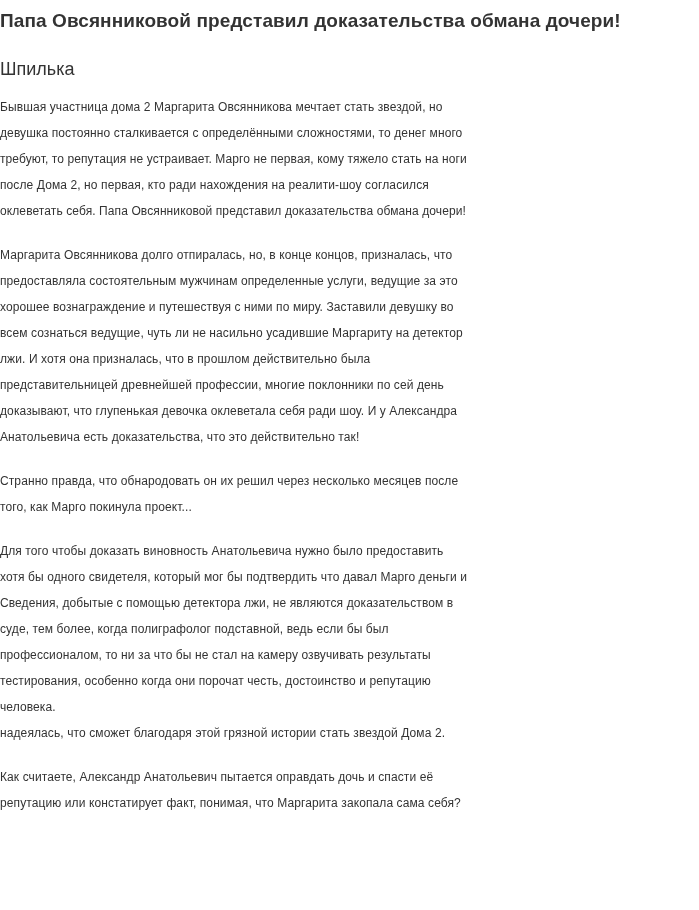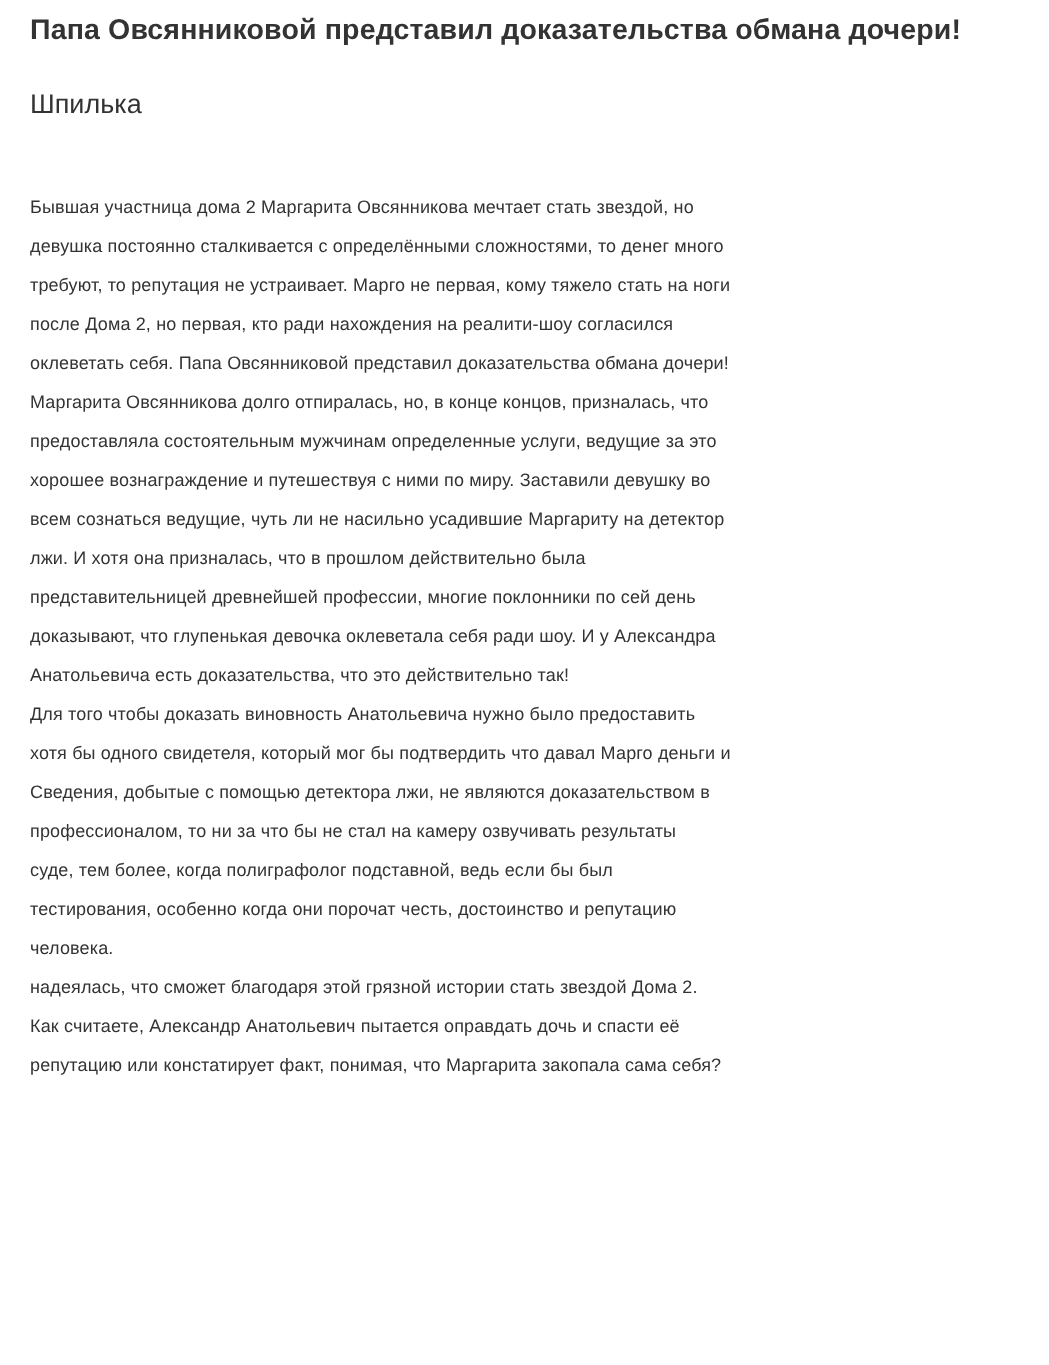--- a/index.html
+++ b/index.html
@@ -3,45 +3,45 @@
 <meta charset="utf-8">
 <style>
   html, body { margin: 0; padding: 0; }
   .page {
     width: 699px;
     height: 910px;
     box-sizing: border-box;
     background: #ffffff;
     color: #333333;
     font-family: "Liberation Sans", sans-serif;
-    padding: 8px 8px 0 20px;
+    padding: 8px 8px 0 0;
     overflow: hidden;
   }
   .title {
     font-size: 19px;
     font-weight: 700;
     line-height: 26px;
     margin: 0 0 22px 0;
     letter-spacing: 0.1px;
   }
   .author {
     font-size: 18px;
     font-weight: 400;
     line-height: 26px;
-    margin: 0 0 43px 0;
+    margin: 0 0 12px 0;
   }
   .article-body { margin: 0; }
   .para {
     margin: 0;
     font-size: 12px;
     font-weight: 400;
     line-height: 26px;
     letter-spacing: 0.1px;
   }
-  .para.gap { }
+  .para.gap { margin-top: 18px; }
   .line { display: block; white-space: nowrap; }
 </style>
 </head>
 <body>
 
 <div class="page">
   <h1 class="title">Папа Овсянниковой представил доказательства обмана дочери!</h1>
 
   <div class="author">Шпилька</div>
 
@@ -57,27 +57,31 @@
         <span class="line">Маргарита Овсянникова долго отпиралась, но, в конце концов, призналась, что</span>
         <span class="line">предоставляла состоятельным мужчинам определенные услуги, ведущие за это</span>
         <span class="line">хорошее вознаграждение и путешествуя с ними по миру. Заставили девушку во</span>
         <span class="line">всем сознаться ведущие, чуть ли не насильно усадившие Маргариту на детектор</span>
         <span class="line">лжи. И хотя она призналась, что в прошлом действительно была</span>
         <span class="line">представительницей древнейшей профессии, многие поклонники по сей день</span>
         <span class="line">доказывают, что глупенькая девочка оклеветала себя ради шоу. И у Александра</span>
         <span class="line">Анатольевича есть доказательства, что это действительно так!</span>
       </p>
       <p class="para gap">
+        <span class="line">Странно правда, что обнародовать он их решил через несколько месяцев после</span>
+        <span class="line">того, как Марго покинула проект...</span>
+      </p>
+      <p class="para gap">
         <span class="line">Для того чтобы доказать виновность Анатольевича нужно было предоставить</span>
         <span class="line">хотя бы одного свидетеля, который мог бы подтвердить что давал Марго деньги и</span>
       </p>
       <p class="para">
         <span class="line">Сведения, добытые с помощью детектора лжи, не являются доказательством в</span>
+        <span class="line">суде, тем более, когда полиграфолог подставной, ведь если бы был</span>
         <span class="line">профессионалом, то ни за что бы не стал на камеру озвучивать результаты</span>
-        <span class="line">суде, тем более, когда полиграфолог подставной, ведь если бы был</span>
         <span class="line">тестирования, особенно когда они порочат честь, достоинство и репутацию</span>
         <span class="line">человека.</span>
       </p>
       <p class="para">
         <span class="line">надеялась, что сможет благодаря этой грязной истории стать звездой Дома 2.</span>
       </p>
       <p class="para gap">
         <span class="line">Как считаете, Александр Анатольевич пытается оправдать дочь и спасти её</span>
         <span class="line">репутацию или констатирует факт, понимая, что Маргарита закопала сама себя?</span>
       </p>

